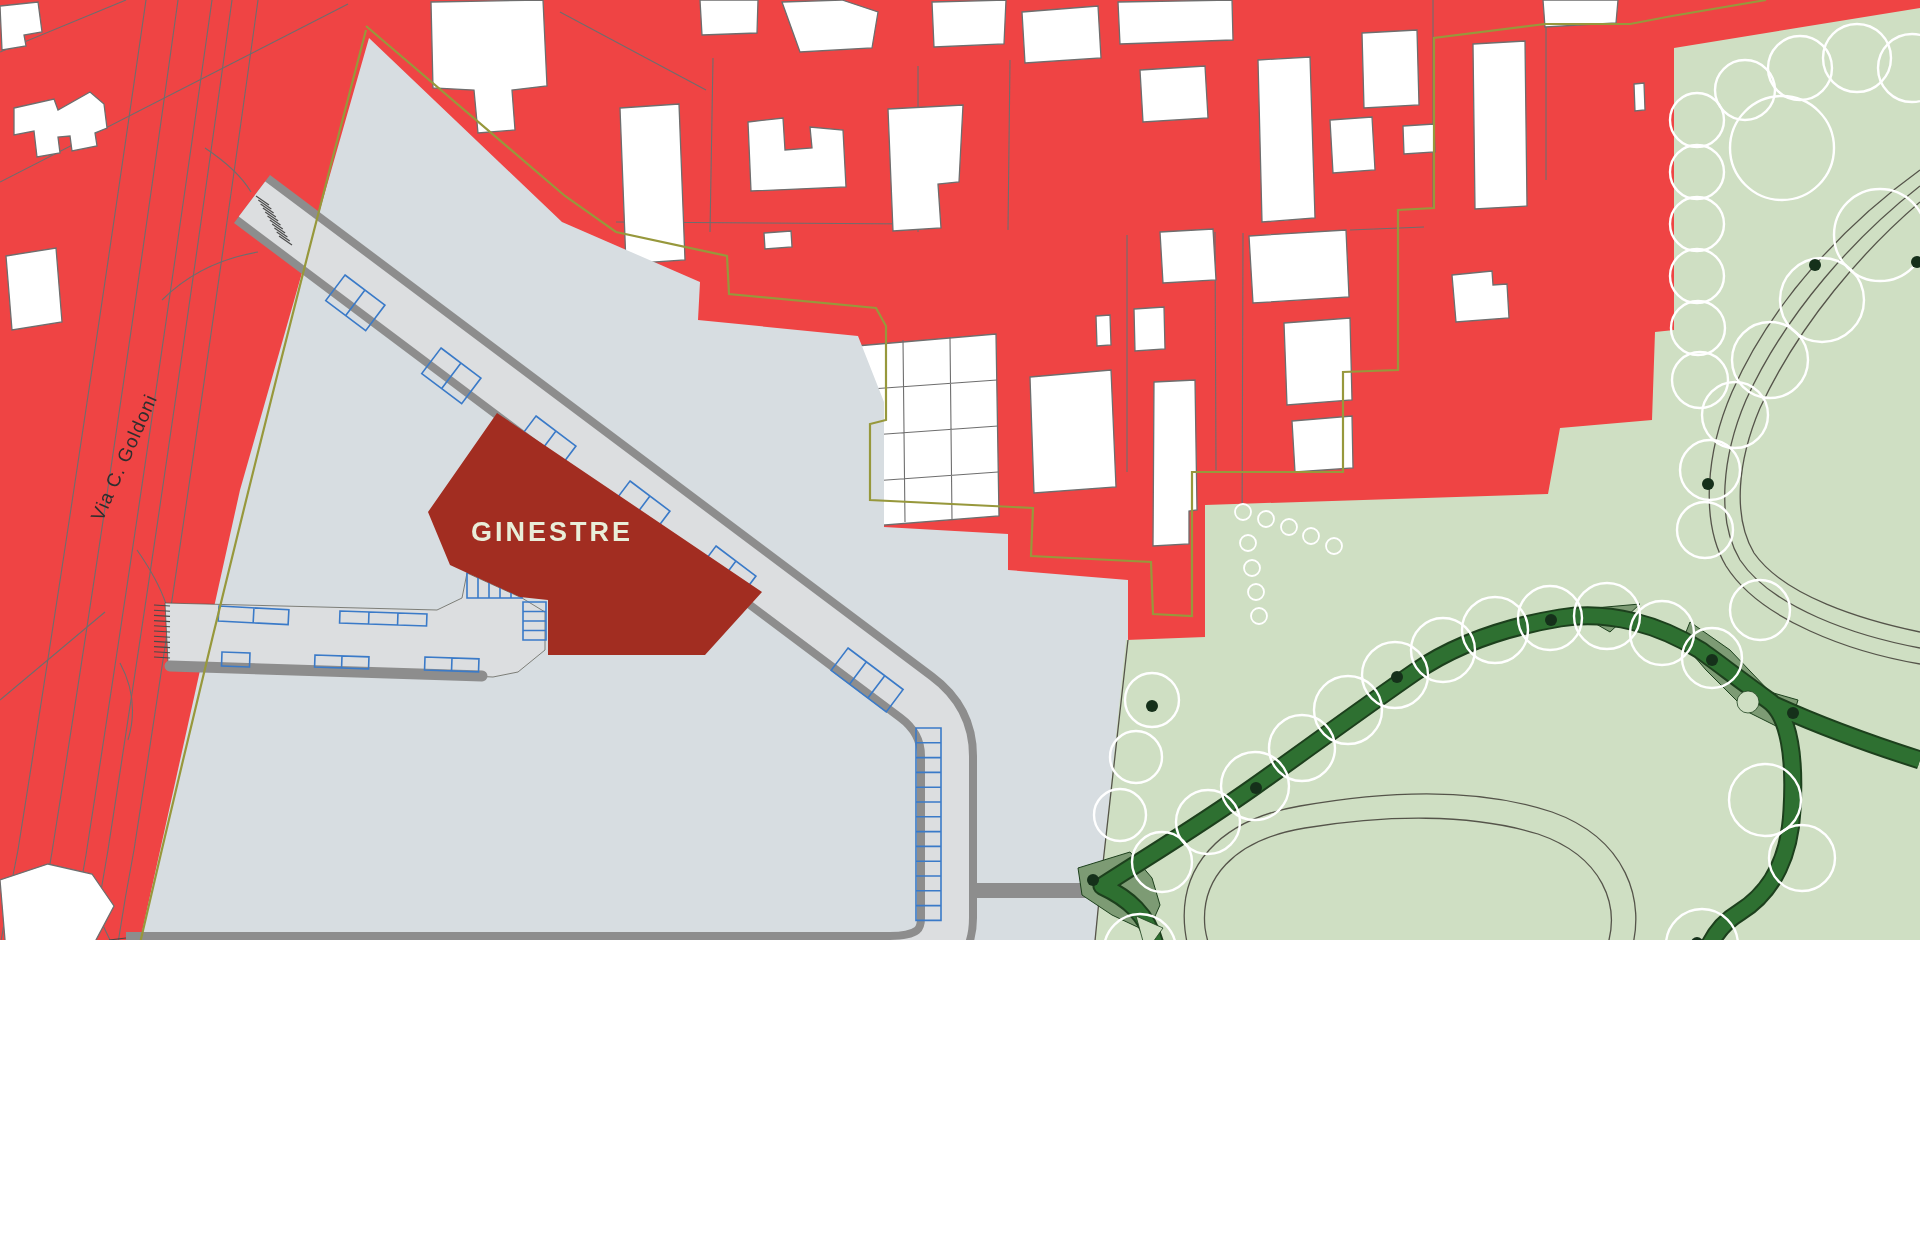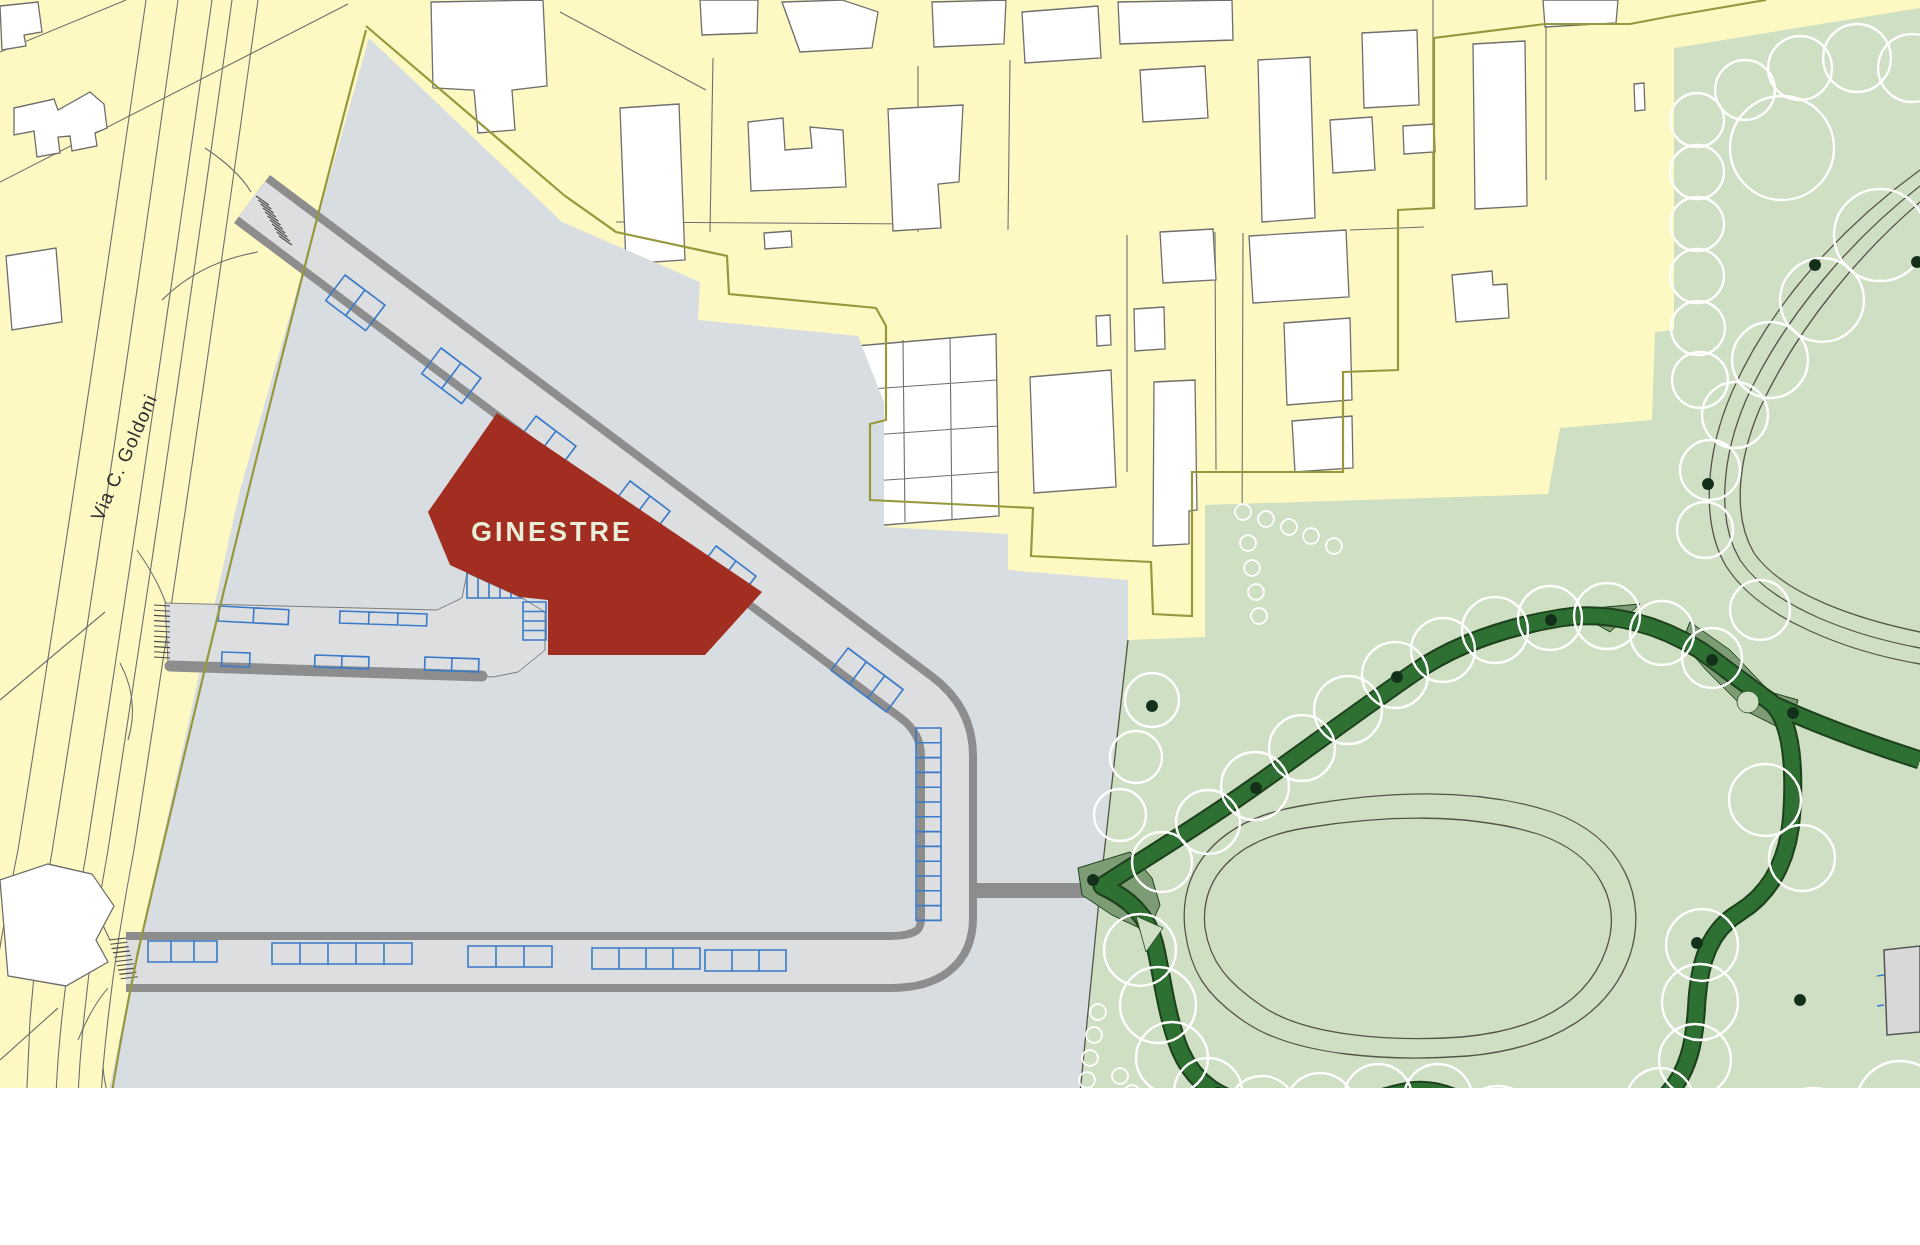--- a/index.html
+++ b/index.html
@@ -1,16 +1,16 @@
 <!DOCTYPE html>
 <html style="--site: #d7dde1; --road_fill: #dcdee0; --road_casing: #8d8d8d; --park: #cfdfc3; --path_dark: #2e7031; --path_dark_edge: #1d401d; --path_mid: #7d9b74; --stall: #3a7ac8; --line: #6e6e6e; --olive: #97983c; --thin: #55544a; --red: #a22d21; --cream: #e9eed9; --trunk: #15301a; --gray_bld: #d8d8d8;"><head>
 <meta charset="utf-8">
 <style>
   html,body{margin:0;padding:0;background:#fff;}
-  .stage{position:relative;width:1920px;height:1088px;overflow:hidden;background:#fef9c3;}
+  .stage{position:relative;width:1920px;height:940px;overflow:hidden;background:#ef4444;}
   svg{display:block;font-family:"Liberation Sans",sans-serif;}
   .bld{fill:#ffffff;stroke:var(--line);stroke-width:1.3;stroke-linejoin:miter;}
   .lines{fill:none;stroke:var(--line);stroke-width:1.1;}
   .site{fill:var(--site);stroke:none;}
   .park{fill:var(--park);stroke:none;}
   .olive{fill:none;stroke:var(--olive);stroke-width:2.2;}
   .thin{fill:none;stroke:var(--thin);stroke-width:1.3;}
   .casing{fill:none;stroke:var(--road_casing);stroke-width:60;stroke-linejoin:round;}
   .roadfill{fill:none;stroke:var(--road_fill);stroke-width:44;stroke-linejoin:round;}
   .mroad{fill:var(--road_fill);stroke:var(--thin);stroke-width:.7;}

